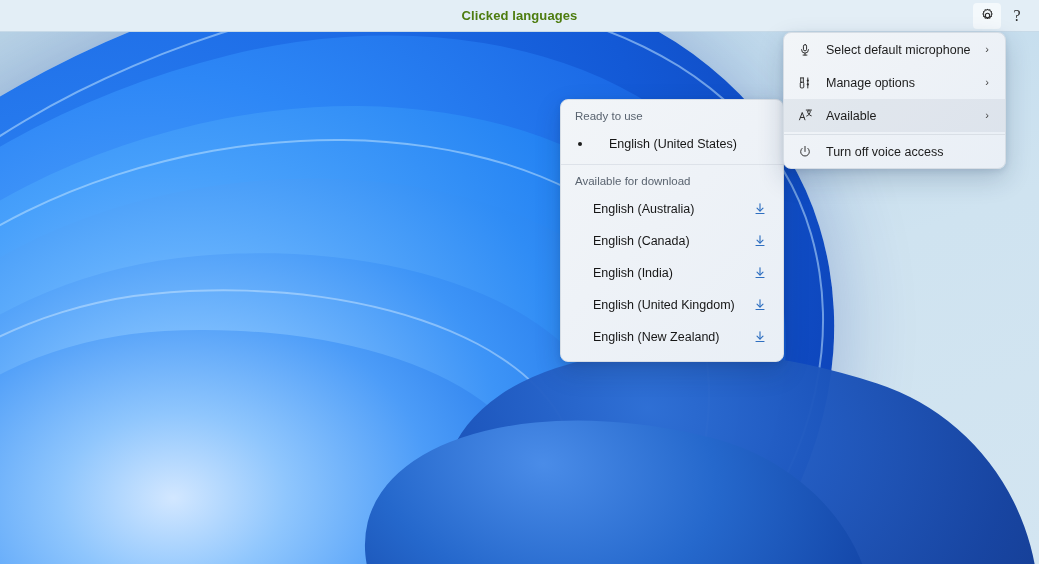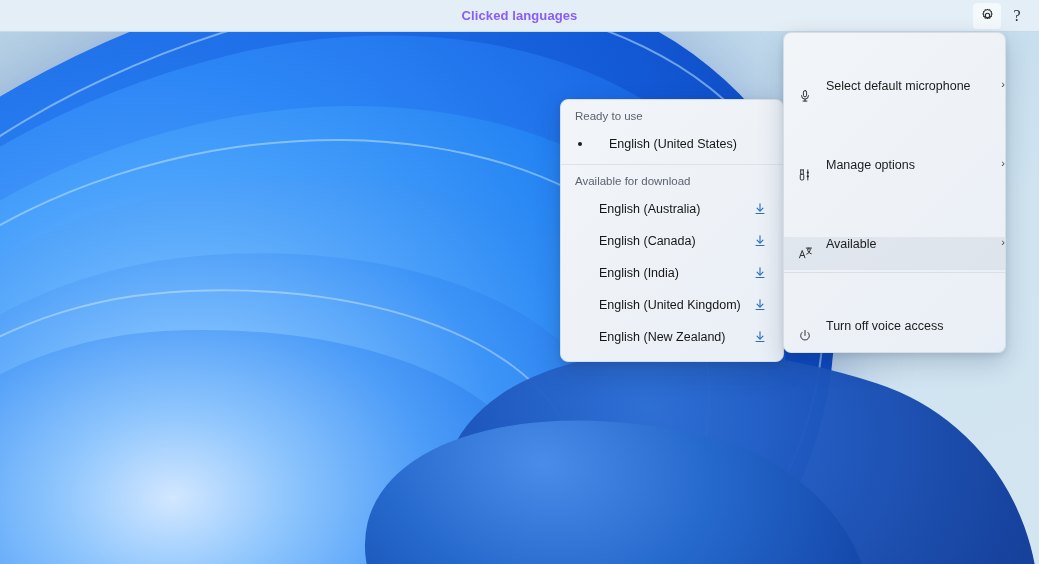--- a/index.html
+++ b/index.html
@@ -123,21 +123,21 @@
     display: flex;
     align-items: center;
     z-index: 50;
   }
   #titlebar-title {
     position: absolute;
     left: 0; right: 0;
     text-align: center;
     font-size: 13px;
     font-weight: bold;
-    color: #8b5cf6;
+    color: #4d7c0f;
     letter-spacing: 0.1px;
     pointer-events: none;
   }
   #titlebar-actions {
     margin-left: auto;
     display: flex;
     align-items: center;
     height: 32px;
     padding-right: 8px;
     gap: 2px;
@@ -167,25 +167,25 @@
     overflow: hidden;
   }
 
   
   #voice-menu {
     left: 783px; top: 32px;
     width: 223px;
   }
   .menu-item {
     display: flex;
+    align-items: center;
     height: 32px;
-    padding: 0 0 0 10px;
+    padding: 0 16px 0 10px;
     cursor: pointer;
     position: relative;
-    margin-top: 46px;
   }
   .menu-item.tall { height: 33px; }
   .menu-item.selected { background: rgba(0,32,80,0.055); }
   .menu-icon {
     width: 22px;
     display: flex;
     align-items: center;
     justify-content: center;
     flex: 0 0 22px;
     color: #2b2b2b;
@@ -243,21 +243,21 @@
     background: #1c1c1c;
     display: block;
     margin-left: 3px;
   }
   .lang-name {
     font-size: 12.5px;
     color: #161616;
     white-space: nowrap;
   }
   .lang-row.installed .lang-name { margin-left: 16px; }
-  .lang-row.download .lang-name { margin-left: 24px; }
+  .lang-row.download .lang-name { margin-left: 18px; }
   .dl-icon {
     margin-left: auto;
     display: flex;
     align-items: center;
     justify-content: center;
     width: 18px; height: 18px;
     color: #2f6fc0;
     cursor: pointer;
   }
   .lang-divider {

